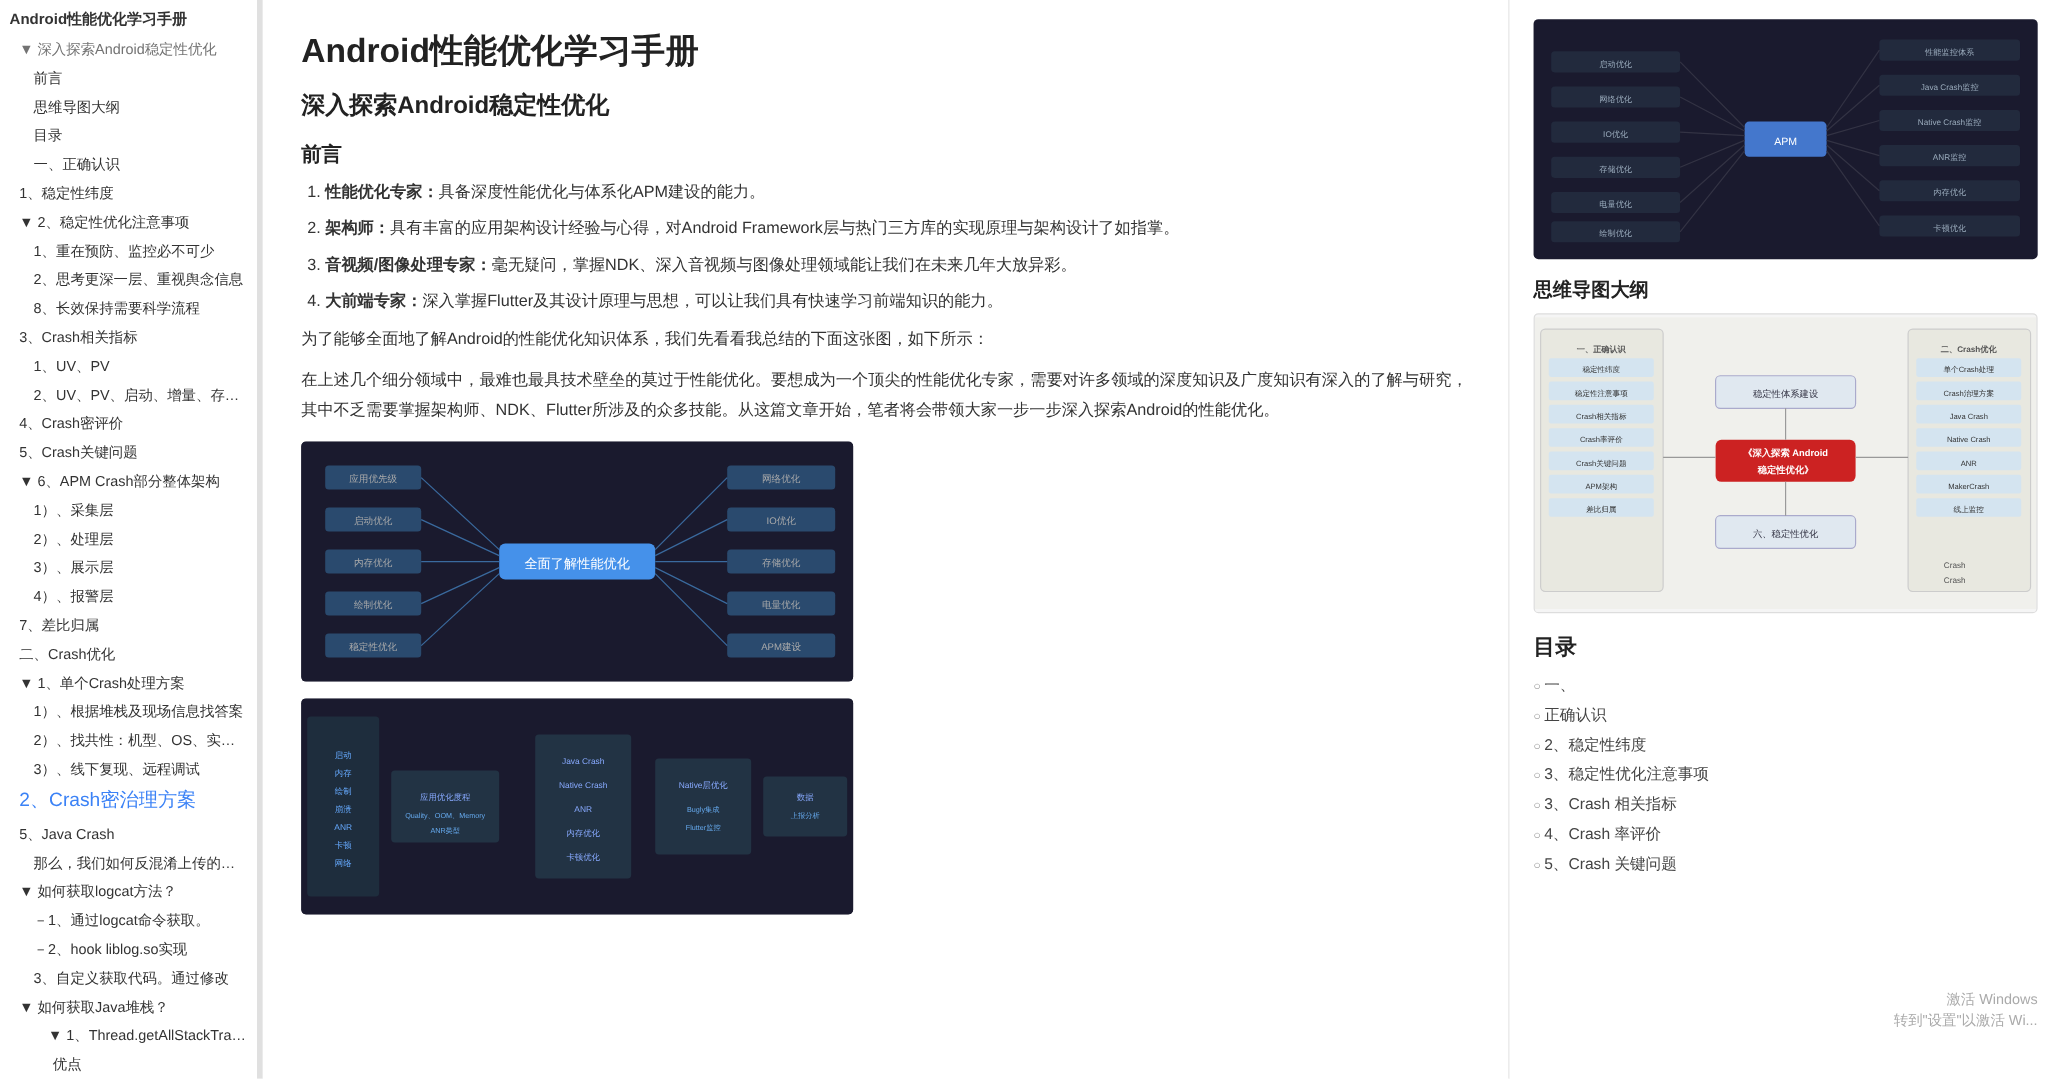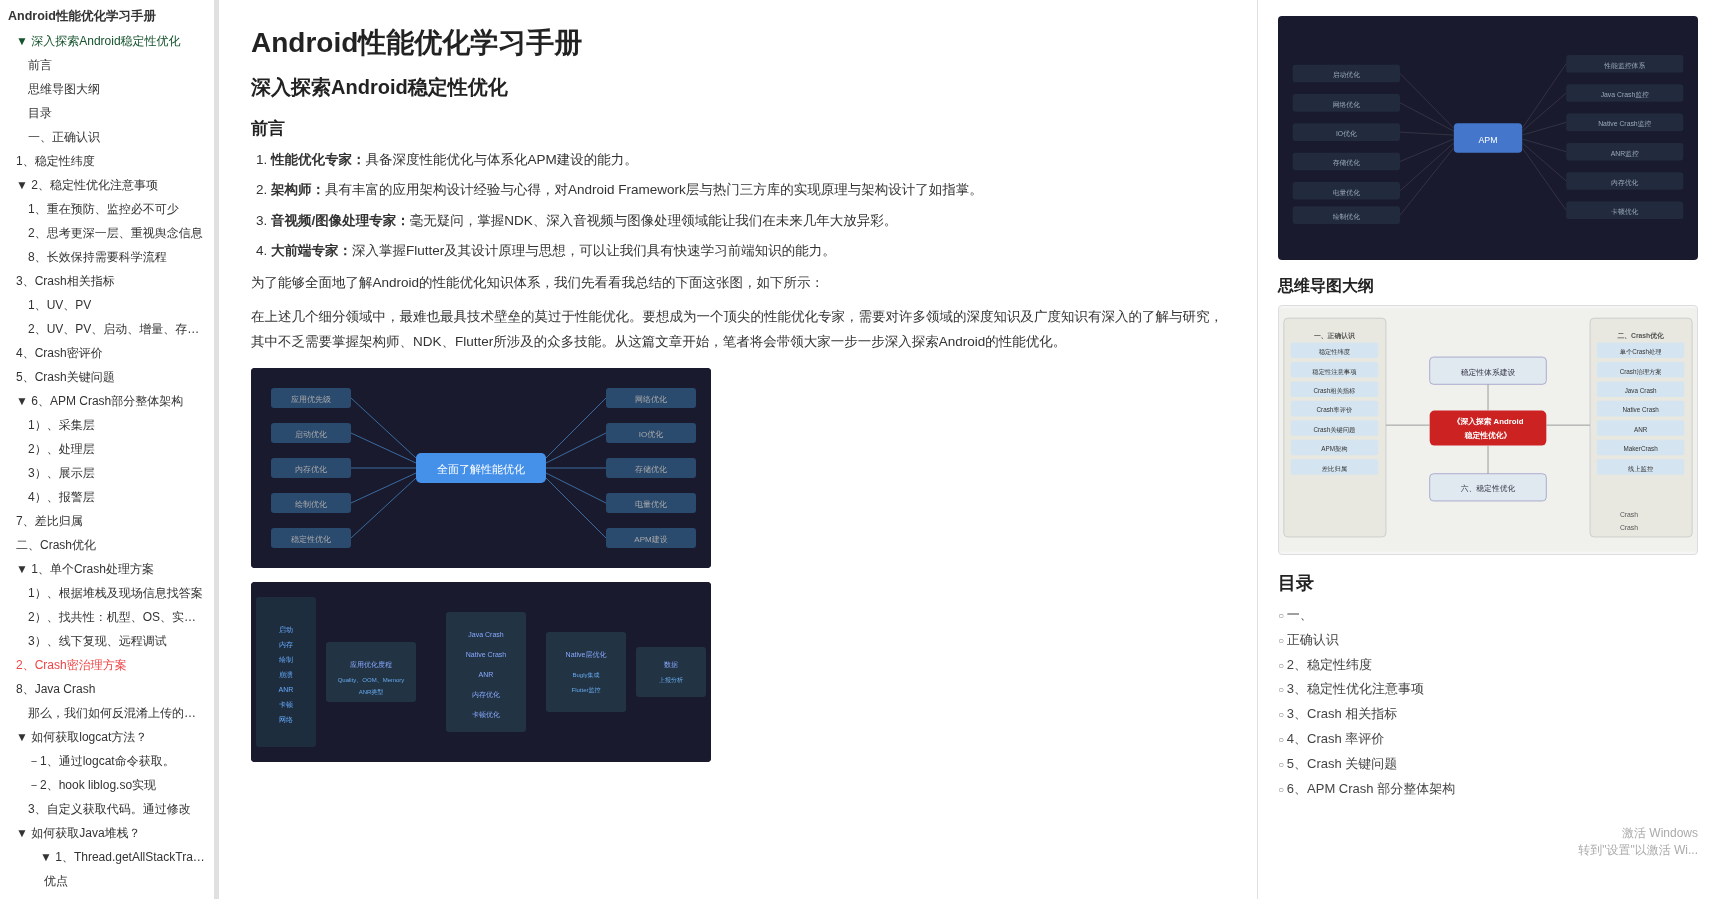--- a/index.html
+++ b/index.html
@@ -106,21 +106,21 @@
       height: 100%;
       overflow-y: auto;
       padding: 16px 20px;
       background: #fff;
     }
     #right-panel::-webkit-scrollbar { width: 8px; }
     #right-panel::-webkit-scrollbar-thumb { background: #ccc; border-radius: 4px; }
 
     .right-mindmap-img {
       width: 100%;
-      height: 244px;
+      height: 200px;
       background: #1a1a2e;
       border-radius: 4px;
       margin-bottom: 16px;
       overflow: hidden;
       display: flex;
       align-items: center;
       justify-content: center;
     }
 
     .right-section-title {
@@ -177,21 +177,21 @@
       font-size: 12px;
       text-align: right;
       pointer-events: none;
     }
   </style>
 </head>
 <body>
 
 <div id="sidebar">
     <div style="padding: 3px 8px; cursor: pointer; color: rgb(51, 51, 51); line-height: 1.5; white-space: nowrap; overflow: hidden; text-overflow: ellipsis; font-size: 12.5px; font-weight: 600;">Android性能优化学习手册</div>
-    <div style="padding: 3px 8px 3px 16px; cursor: pointer; color: #14532d; line-height: 1.5; white-space: nowrap; overflow: hidden; text-overflow: ellipsis; font-size: 12px;">▼ 深入探索Android稳定性优化</div>
+    <div style="padding: 3px 8px 3px 16px; cursor: pointer; color: #737373; line-height: 1.5; white-space: nowrap; overflow: hidden; text-overflow: ellipsis; font-size: 12px;">▼ 深入探索Android稳定性优化</div>
     <div style="padding: 3px 8px 3px 28px; cursor: pointer; color: rgb(51, 51, 51); line-height: 1.5; white-space: nowrap; overflow: hidden; text-overflow: ellipsis; font-size: 12px;">前言</div>
     <div style="padding: 3px 8px 3px 28px; cursor: pointer; color: rgb(51, 51, 51); line-height: 1.5; white-space: nowrap; overflow: hidden; text-overflow: ellipsis; font-size: 12px;">思维导图大纲</div>
     <div style="padding: 3px 8px 3px 28px; cursor: pointer; color: rgb(51, 51, 51); line-height: 1.5; white-space: nowrap; overflow: hidden; text-overflow: ellipsis; font-size: 12px;">目录</div>
     <div style="padding: 3px 8px 3px 28px; cursor: pointer; color: rgb(51, 51, 51); line-height: 1.5; white-space: nowrap; overflow: hidden; text-overflow: ellipsis; font-size: 12px;">一、正确认识</div>
     <div style="padding: 3px 8px 3px 16px; cursor: pointer; color: rgb(51, 51, 51); line-height: 1.5; white-space: nowrap; overflow: hidden; text-overflow: ellipsis; font-size: 12px;">1、稳定性纬度</div>
     <div style="padding: 3px 8px 3px 16px; cursor: pointer; color: rgb(51, 51, 51); line-height: 1.5; white-space: nowrap; overflow: hidden; text-overflow: ellipsis; font-size: 12px;">▼ 2、稳定性优化注意事项</div>
     <div style="padding: 3px 8px 3px 28px; cursor: pointer; color: rgb(51, 51, 51); line-height: 1.5; white-space: nowrap; overflow: hidden; text-overflow: ellipsis; font-size: 12px;">1、重在预防、监控必不可少</div>
     <div style="padding: 3px 8px 3px 28px; cursor: pointer; color: rgb(51, 51, 51); line-height: 1.5; white-space: nowrap; overflow: hidden; text-overflow: ellipsis; font-size: 12px;">2、思考更深一层、重视舆念信息</div>
     <div style="padding: 3px 8px 3px 28px; cursor: pointer; color: rgb(51, 51, 51); line-height: 1.5; white-space: nowrap; overflow: hidden; text-overflow: ellipsis; font-size: 12px;">8、长效保持需要科学流程</div>
     <div style="padding: 3px 8px 3px 16px; cursor: pointer; color: rgb(51, 51, 51); line-height: 1.5; white-space: nowrap; overflow: hidden; text-overflow: ellipsis; font-size: 12px;">3、Crash相关指标</div>
@@ -203,22 +203,22 @@
     <div style="padding: 3px 8px 3px 28px; cursor: pointer; color: rgb(51, 51, 51); line-height: 1.5; white-space: nowrap; overflow: hidden; text-overflow: ellipsis; font-size: 12px;">1）、采集层</div>
     <div style="padding: 3px 8px 3px 28px; cursor: pointer; color: rgb(51, 51, 51); line-height: 1.5; white-space: nowrap; overflow: hidden; text-overflow: ellipsis; font-size: 12px;">2）、处理层</div>
     <div style="padding: 3px 8px 3px 28px; cursor: pointer; color: rgb(51, 51, 51); line-height: 1.5; white-space: nowrap; overflow: hidden; text-overflow: ellipsis; font-size: 12px;">3）、展示层</div>
     <div style="padding: 3px 8px 3px 28px; cursor: pointer; color: rgb(51, 51, 51); line-height: 1.5; white-space: nowrap; overflow: hidden; text-overflow: ellipsis; font-size: 12px;">4）、报警层</div>
     <div style="padding: 3px 8px 3px 16px; cursor: pointer; color: rgb(51, 51, 51); line-height: 1.5; white-space: nowrap; overflow: hidden; text-overflow: ellipsis; font-size: 12px;">7、差比归属</div>
     <div style="padding: 3px 8px 3px 16px; cursor: pointer; color: rgb(51, 51, 51); line-height: 1.5; white-space: nowrap; overflow: hidden; text-overflow: ellipsis; font-size: 12px;">二、Crash优化</div>
     <div style="padding: 3px 8px 3px 16px; cursor: pointer; color: rgb(51, 51, 51); line-height: 1.5; white-space: nowrap; overflow: hidden; text-overflow: ellipsis; font-size: 12px;">▼ 1、单个Crash处理方案</div>
     <div style="padding: 3px 8px 3px 28px; cursor: pointer; color: rgb(51, 51, 51); line-height: 1.5; white-space: nowrap; overflow: hidden; text-overflow: ellipsis; font-size: 12px;">1）、根据堆栈及现场信息找答案</div>
     <div style="padding: 3px 8px 3px 28px; cursor: pointer; color: rgb(51, 51, 51); line-height: 1.5; white-space: nowrap; overflow: hidden; text-overflow: ellipsis; font-size: 12px;">2）、找共性：机型、OS、实验开</div>
     <div style="padding: 3px 8px 3px 28px; cursor: pointer; color: rgb(51, 51, 51); line-height: 1.5; white-space: nowrap; overflow: hidden; text-overflow: ellipsis; font-size: 12px;">3）、线下复现、远程调试</div>
-    <div style="padding: 3px 0 3px 16px; cursor: pointer; color: #ef4444; line-height: 1.5; white-space: nowrap; overflow: hidden; text-overflow: ellipsis; font-size: 12px;">2、Crash密治理方案</div>
-    <div style="padding: 3px 8px 3px 16px; cursor: pointer; color: rgb(51, 51, 51); line-height: 1.5; white-space: nowrap; overflow: hidden; text-overflow: ellipsis; font-size: 12px;">8、Java Crash</div>
+    <div style="padding: 3px 0 3px 16px; cursor: pointer; color: #3b82f6; line-height: 1.5; white-space: nowrap; overflow: hidden; text-overflow: ellipsis; font-size: 16px;">2、Crash密治理方案</div>
+    <div style="padding: 3px 8px 3px 16px; cursor: pointer; color: rgb(51, 51, 51); line-height: 1.5; white-space: nowrap; overflow: hidden; text-overflow: ellipsis; font-size: 12px;">5、Java Crash</div>
     <div style="padding: 3px 8px 3px 28px; cursor: pointer; color: rgb(51, 51, 51); line-height: 1.5; white-space: nowrap; overflow: hidden; text-overflow: ellipsis; font-size: 12px;">那么，我们如何反混淆上传的堆栈</div>
     <div style="padding: 3px 8px 3px 16px; cursor: pointer; color: rgb(51, 51, 51); line-height: 1.5; white-space: nowrap; overflow: hidden; text-overflow: ellipsis; font-size: 12px;">▼ 如何获取logcat方法？</div>
     <div style="padding: 3px 8px 3px 28px; cursor: pointer; color: rgb(51, 51, 51); line-height: 1.5; white-space: nowrap; overflow: hidden; text-overflow: ellipsis; font-size: 12px;">－1、通过logcat命令获取。</div>
     <div style="padding: 3px 8px 3px 28px; cursor: pointer; color: rgb(51, 51, 51); line-height: 1.5; white-space: nowrap; overflow: hidden; text-overflow: ellipsis; font-size: 12px;">－2、hook liblog.so实现</div>
     <div style="padding: 3px 8px 3px 28px; cursor: pointer; color: rgb(51, 51, 51); line-height: 1.5; white-space: nowrap; overflow: hidden; text-overflow: ellipsis; font-size: 12px;">3、自定义获取代码。通过修改</div>
     <div style="padding: 3px 8px 3px 16px; cursor: pointer; color: rgb(51, 51, 51); line-height: 1.5; white-space: nowrap; overflow: hidden; text-overflow: ellipsis; font-size: 12px;">▼ 如何获取Java堆栈？</div>
     <div style="padding: 3px 8px 3px 40px; cursor: pointer; color: rgb(51, 51, 51); line-height: 1.5; white-space: nowrap; overflow: hidden; text-overflow: ellipsis; font-size: 12px;">▼ 1、Thread.getAllStackTraces</div>
     <div style="padding: 3px 8px 3px 44px; cursor: pointer; color: rgb(51, 51, 51); line-height: 1.5; white-space: nowrap; overflow: hidden; text-overflow: ellipsis; font-size: 12px;">优点</div>
     <div style="padding: 3px 8px 3px 44px; cursor: pointer; color: rgb(51, 51, 51); line-height: 1.5; white-space: nowrap; overflow: hidden; text-overflow: ellipsis; font-size: 12px;">缺点</div>
   </div>
@@ -449,20 +449,19 @@
   <h3 class="toc-title">目录</h3>
 
   <ul class="toc-list">
     <li>一、</li>
     <li>正确认识</li>
     <li>2、稳定性纬度</li>
     <li>3、稳定性优化注意事项</li>
     <li>3、Crash 相关指标</li>
     <li>4、Crash 率评价</li>
     <li>5、Crash 关键问题</li>
-    <li>6、APM Crash 部分整体架构</li>
   </ul>
 </div>
 
 <div class="activate-watermark">
   <div>激活 Windows</div>
   <div>转到"设置"以激活 Wi...</div>
 </div>
 
 </body></html>

